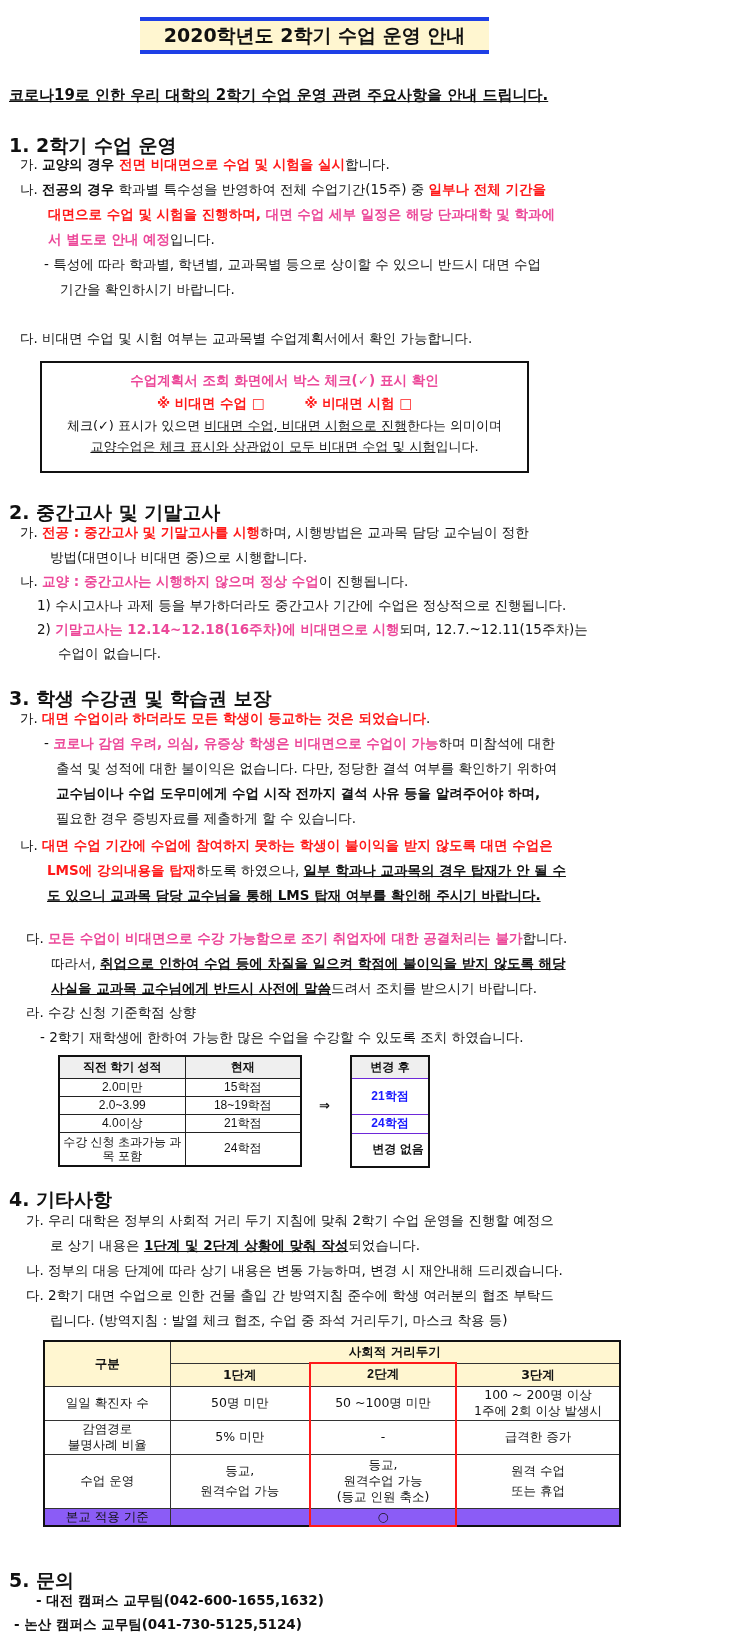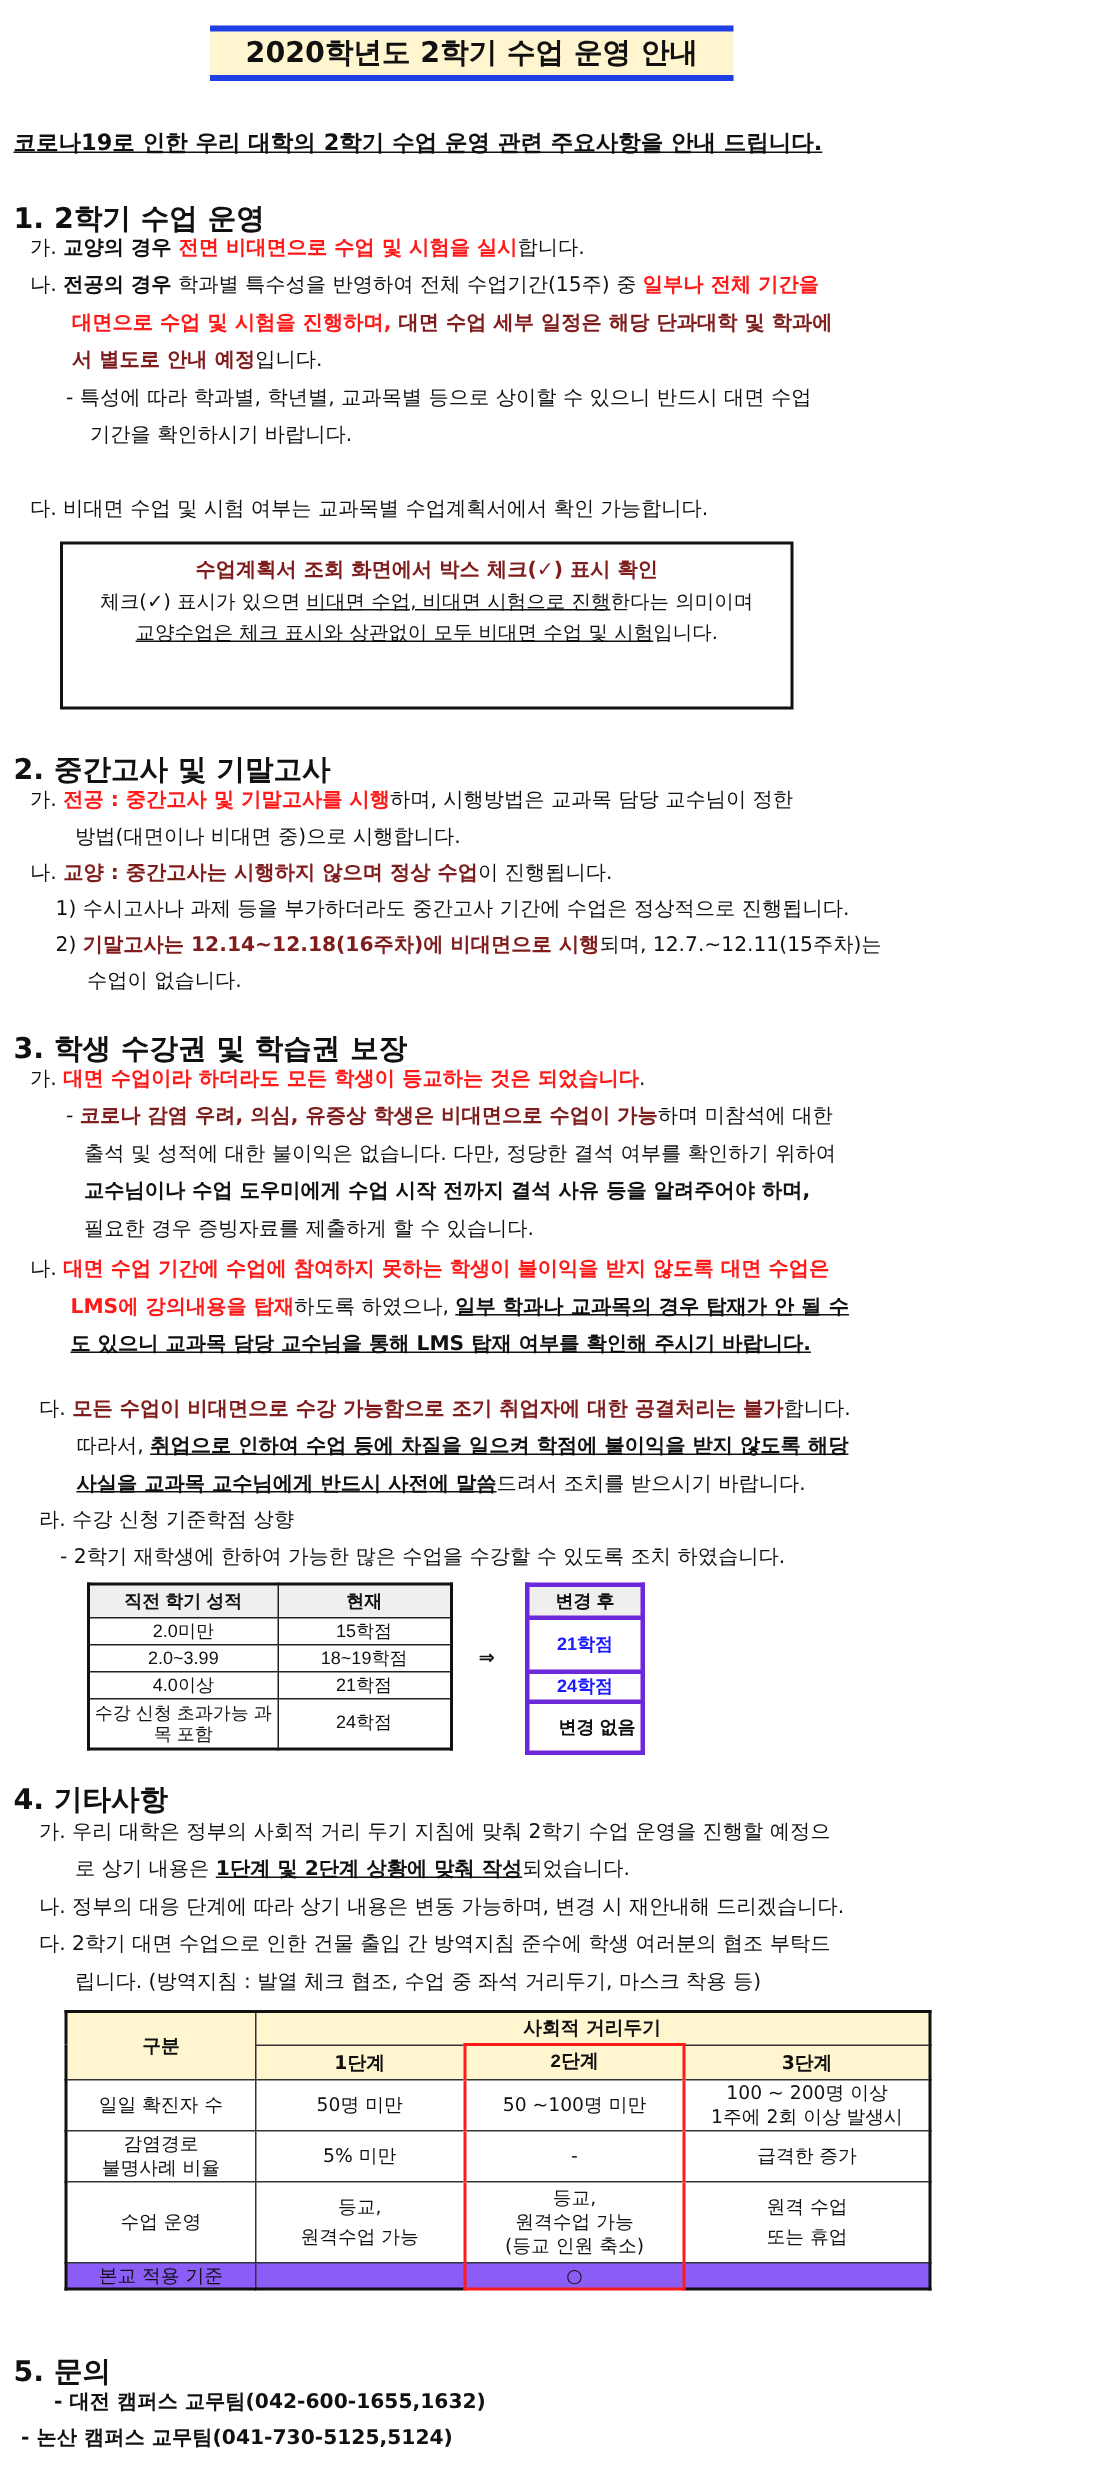--- a/index.html
+++ b/index.html
@@ -1,33 +1,33 @@
 <!DOCTYPE html>
 <html><head>
 <meta charset="utf-8">
 <style>
   * { box-sizing: border-box; margin: 0; padding: 0; }
   body { width: 729px; height: 1644px; background: #fff; font-family: "DejaVu Sans", sans-serif; color: #111; font-size: 13.5px; position: relative; overflow: hidden; }
   .red { color: #ff1a1a; font-weight: bold; }
-  .blue { color: #7f1d1d; font-weight: bold; }
+  .blue { color: #ec4899; font-weight: bold; }
   .bold { font-weight: bold; }
   .ul { text-decoration: underline; }
   .abs { position: absolute; white-space: nowrap; }
   .title-box { position: absolute; left: 140px; top: 17px; width: 349px; height: 37px; background: #fff6d0; border-top: 4px solid #1e3fe6; border-bottom: 4px solid #1e3fe6; text-align: center; font-weight: bold; font-size: 19px; line-height: 29px; }
   .intro { position: absolute; left: 9px; top: 86px; font-weight: bold; font-size: 15px; text-decoration: underline; }
   .h { font-weight: bold; font-size: 19px; }
   .box { position: absolute; left: 40px; top: 361px; width: 489px; height: 112px; border: 2px solid #111; text-align: center; }
   .box .l1 { margin-top: 6px; line-height: 22px; }
   .box .l2 { line-height: 24px; }
   .box .l3 { font-size: 13px; line-height: 21px; }
   table { border-collapse: collapse; }
   .credit td, .credit th { border: 1px solid #222; font-family: "Liberation Sans", sans-serif; font-size: 12px; text-align: center; height: 18px; padding: 0 2px; }
   .credit th { background: #efefef; font-weight: bold; }
   .credit { border: 2px solid #111; }
-  .after td { border: 3px solid #6d28d9; font-family: "Liberation Sans", sans-serif; font-size: 12px; text-align: center; font-weight: bold; }
+  .after td { border: 1px solid #6d28d9; font-family: "Liberation Sans", sans-serif; font-size: 12px; text-align: center; font-weight: bold; }
   .after { border: 2px solid #111; }
   .dist { border: 2px solid #111; }
   .dist td, .dist th { border: 1px solid #333; font-size: 12.5px; text-align: center; line-height: 16px; }
   .dist th { background: #fff6d0; font-weight: bold; }
   .dist .grey td { background: #8b5cf6; }
   .redcol { border-left: 2px solid #ff1a1a !important; border-right: 2px solid #ff1a1a !important; }
   .redtop { border-top: 2px solid #ff1a1a !important; }
   .redbot { border-bottom: 2px solid #ff1a1a !important; }
 </style>
 </head>
@@ -40,20 +40,21 @@
 <div class="abs" style="left:20px;top:156px;"><span>가. </span><span class="bold">교양의 경우 </span><span class="red">전면 비대면으로 수업 및 시험을 실시</span><span>합니다.</span></div>
 <div class="abs" style="left:20px;top:181px;"><span>나. </span><span class="bold">전공의 경우</span><span> 학과별 특수성을 반영하여 전체 수업기간(15주) 중 </span><span class="red">일부나 전체 기간을</span></div>
 <div class="abs" style="left:48px;top:206px;"><span class="red">대면으로 수업 및 시험을 진행하며, </span><span class="blue">대면 수업 세부 일정은 해당 단과대학 및 학과에</span></div>
 <div class="abs" style="left:48px;top:231px;"><span class="blue">서 별도로 안내 예정</span><span>입니다.</span></div>
 <div class="abs" style="left:44px;top:256px;">- 특성에 따라 학과별, 학년별, 교과목별 등으로 상이할 수 있으니 반드시 대면 수업</div>
 <div class="abs" style="left:60px;top:281px;">기간을 확인하시기 바랍니다.</div>
 <div class="abs" style="left:20px;top:330px;">다. 비대면 수업 및 시험 여부는 교과목별 수업계획서에서 확인 가능합니다.</div>
 
 <div class="box">
   <div class="l1 blue">수업계획서 조회 화면에서 박스 체크(✓) 표시 확인</div>
+  <div class="l2 red"><span>※ 비대면 수업 □</span><span style="display:inline-block;width:40px;"></span><span>※ 비대면 시험 □</span></div>
   <div class="l3"><span>체크(✓) 표시가 있으면 </span><span class="ul">비대면 수업, 비대면 시험으로 진행</span><span>한다는 의미이며</span></div>
   <div class="l3"><span class="ul">교양수업은 체크 표시와 상관없이 모두 비대면 수업 및 시험</span><span>입니다.</span></div>
 </div>
 
 <div class="abs h" style="left:9px;top:500px;">2. 중간고사 및 기말고사</div>
 <div class="abs" style="left:20px;top:524px;"><span>가. </span><span class="red">전공 : 중간고사 및 기말고사를 시행</span><span>하며, 시행방법은 교과목 담당 교수님이 정한</span></div>
 <div class="abs" style="left:50px;top:549px;">방법(대면이나 비대면 중)으로 시행합니다.</div>
 <div class="abs" style="left:20px;top:573px;"><span>나. </span><span class="blue">교양 : 중간고사는 시행하지 않으며 정상 수업</span><span>이 진행됩니다.</span></div>
 <div class="abs" style="left:37px;top:597px;">1) 수시고사나 과제 등을 부가하더라도 중간고사 기간에 수업은 정상적으로 진행됩니다.</div>
 <div class="abs" style="left:37px;top:621px;"><span>2) </span><span class="blue">기말고사는 12.14~12.18(16주차)에 비대면으로 시행</span><span>되며, 12.7.~12.11(15주차)는</span></div>

